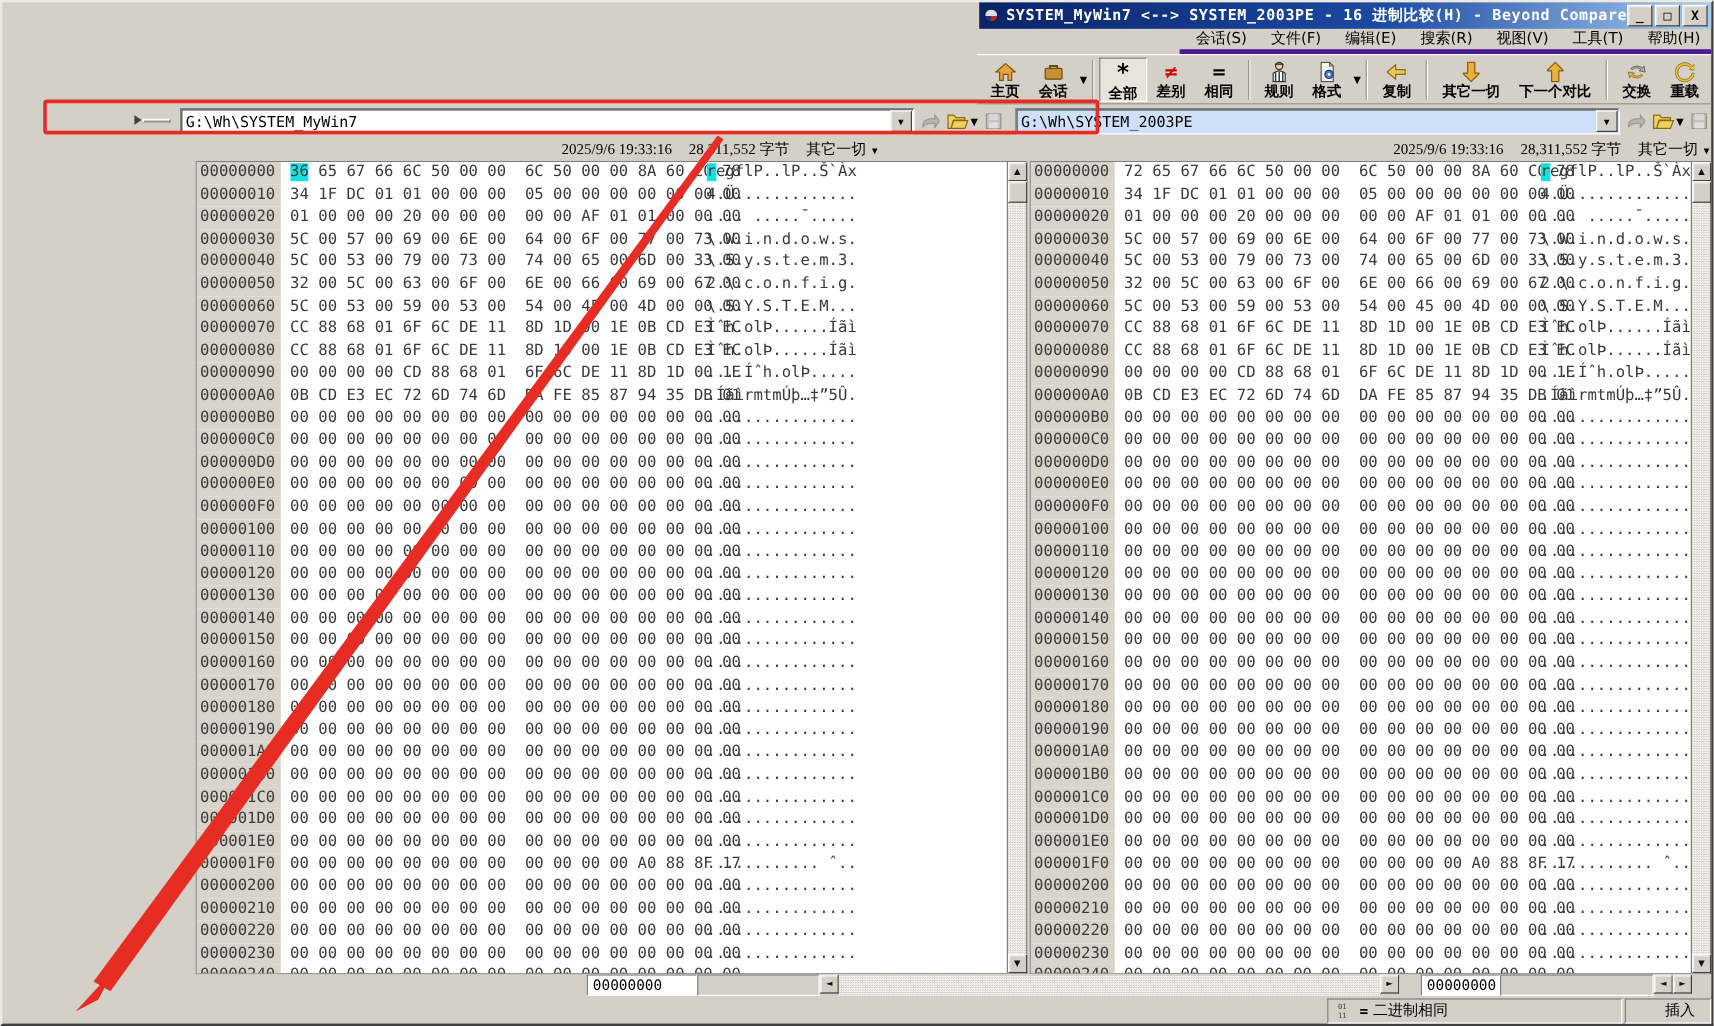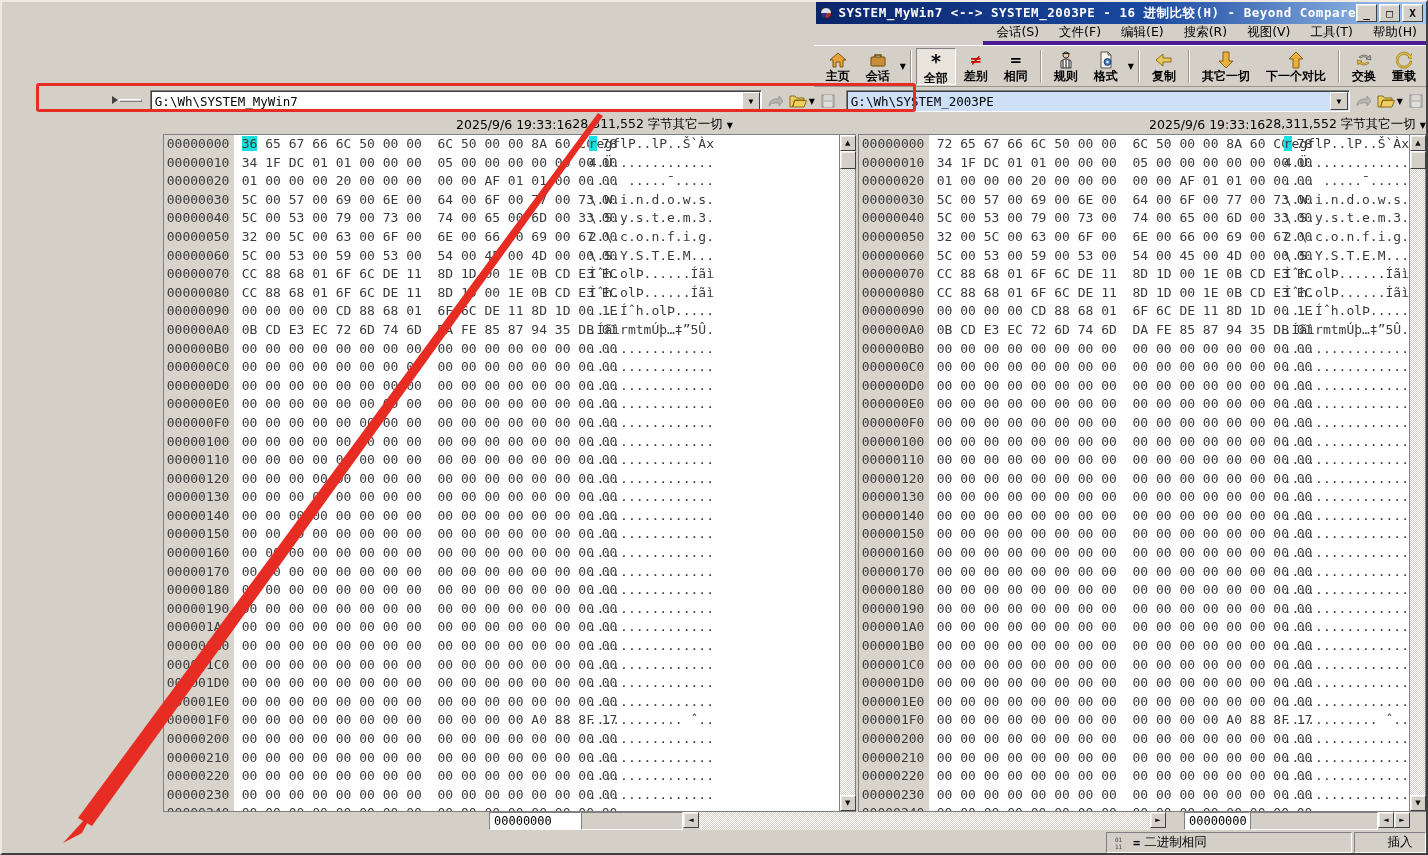--- a/index.html
+++ b/index.html
@@ -40,21 +40,21 @@
   .collapse-handle .bar { height:3px; flex:1; background:#d4d0c8; border:1px solid; border-color:#fff #808080 #808080 #fff; margin-left:1px;}
   .path-cell { display:flex; align-items:center; height:100%; }
   .combo { height:22px; background:#fff; border:1px solid; border-color:#808080 #fff #fff #808080; box-shadow:inset 1px 1px 0 #404040; display:flex; align-items:center; padding-left:4px; font-size:12.5px; font-family:"DejaVu Sans Mono","Liberation Mono",monospace; }
   .combo.blue { background:#cde0f7; }
   .combo .combo-drop { margin-left:auto; width:18px; height:18px; background:#d4d0c8; border:1px solid; border-color:#fff #404040 #404040 #fff; display:flex; align-items:center; justify-content:center; font-size:8px; flex:none; margin-right:1px;}
   .mini-ico { width:20px; height:20px; display:flex; align-items:center; justify-content:center; margin-left:3px; font-size:14px; }
   .dim { opacity:.45; filter:grayscale(.8); }
   .mini-drop { font-size:8px; margin-left:1px; }
   
   .info-row { height:19px; display:flex; flex:none; font-size:12.5px; }
-  .info-cell { display:flex; align-items:center; padding-left:10px; white-space:nowrap; }
+  .info-cell { display:flex; align-items:center; gap:14px; padding-left:10px; white-space:nowrap;font-family:Liberation Serif, serif; }
   
   .panes { flex:1; display:flex; overflow:hidden; }
   .pane { position:relative; background:#fff; border:1px solid #808080; display:flex; }
   .pane-content { flex:1; overflow:hidden; position:relative; font-family:"DejaVu Sans Mono","Liberation Mono",monospace; font-size:13px; line-height:18.6px; color:#3a3a3a; }
   .hexrow { display:flex; white-space:pre; }
   .hexrow .addr { width:70px; flex:none; background:#d8d4cb; color:#3a3a3a; padding-left:3px; }
   .hexrow .bytes { padding-left:8px; width:345px; flex:none; }
   .hexrow .ascii { padding-left:10px; }
   .hl { background:#18e0e0; }
   

